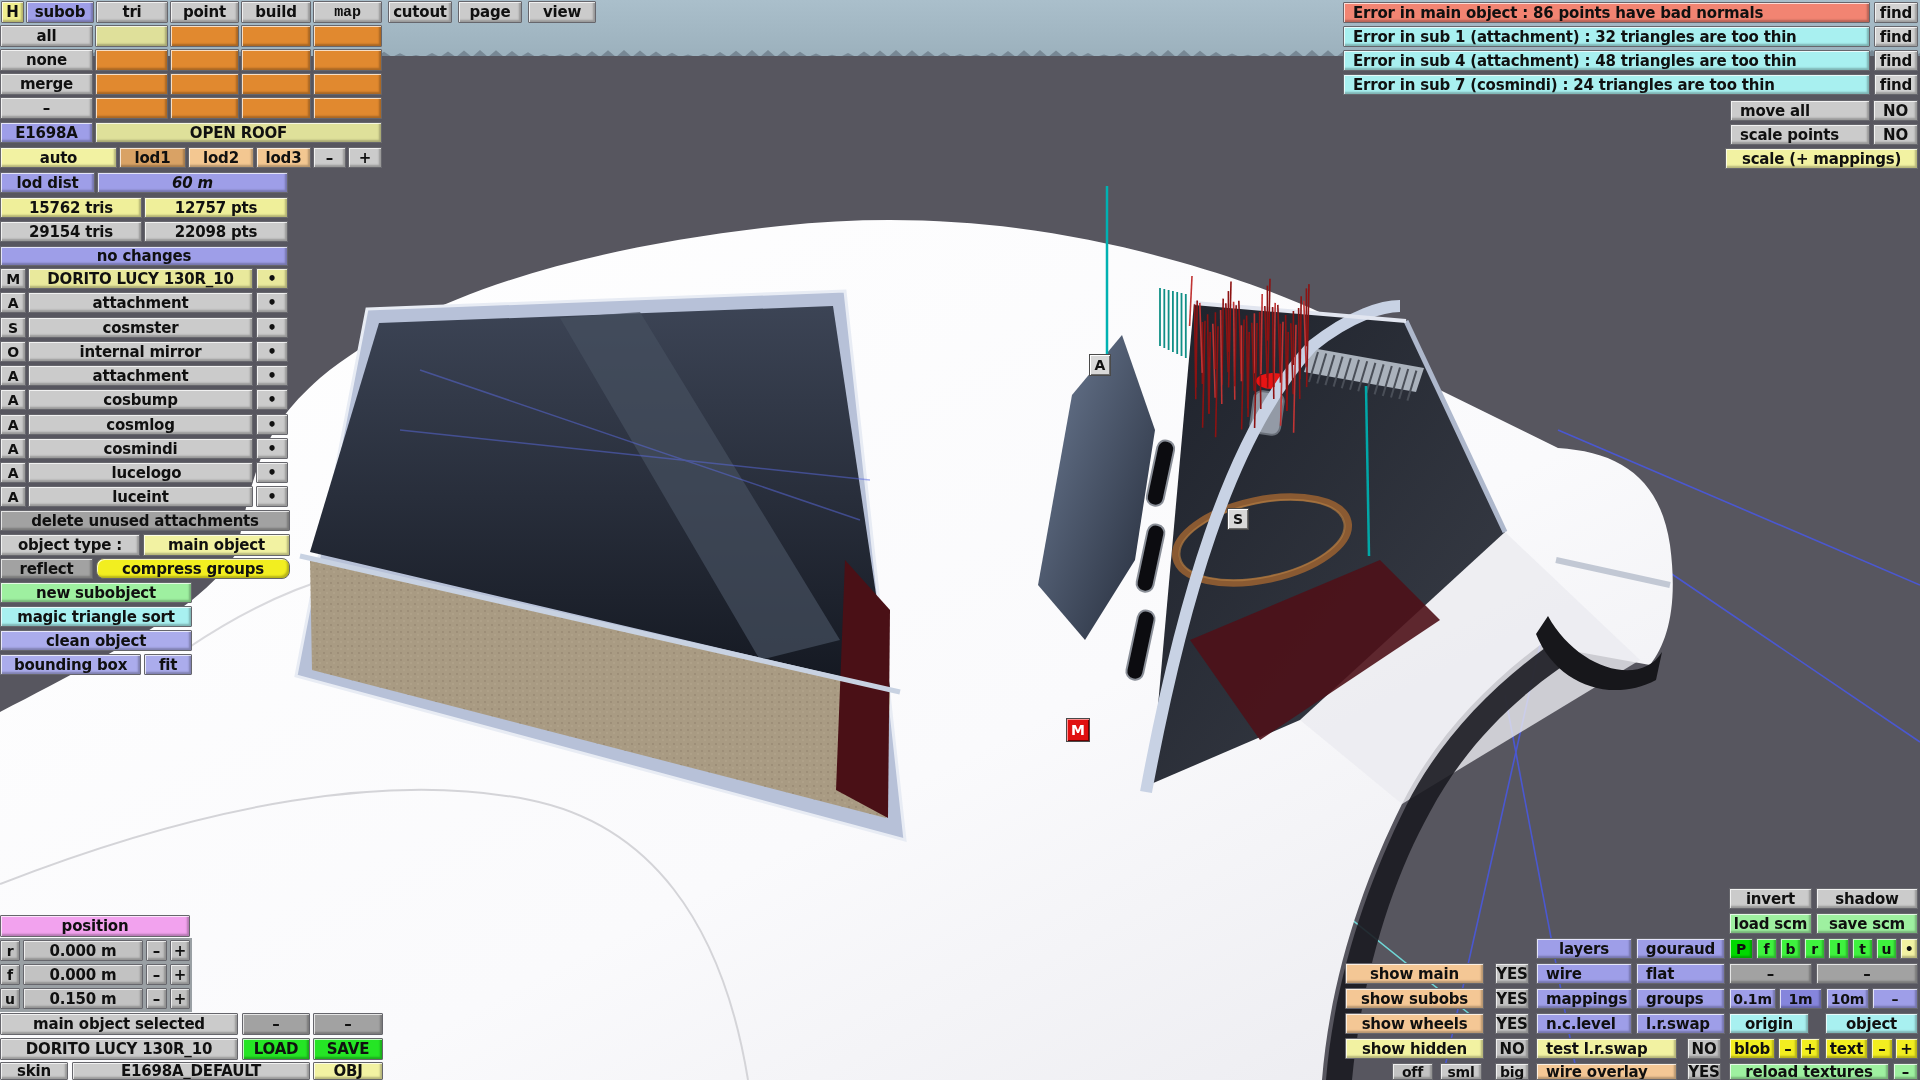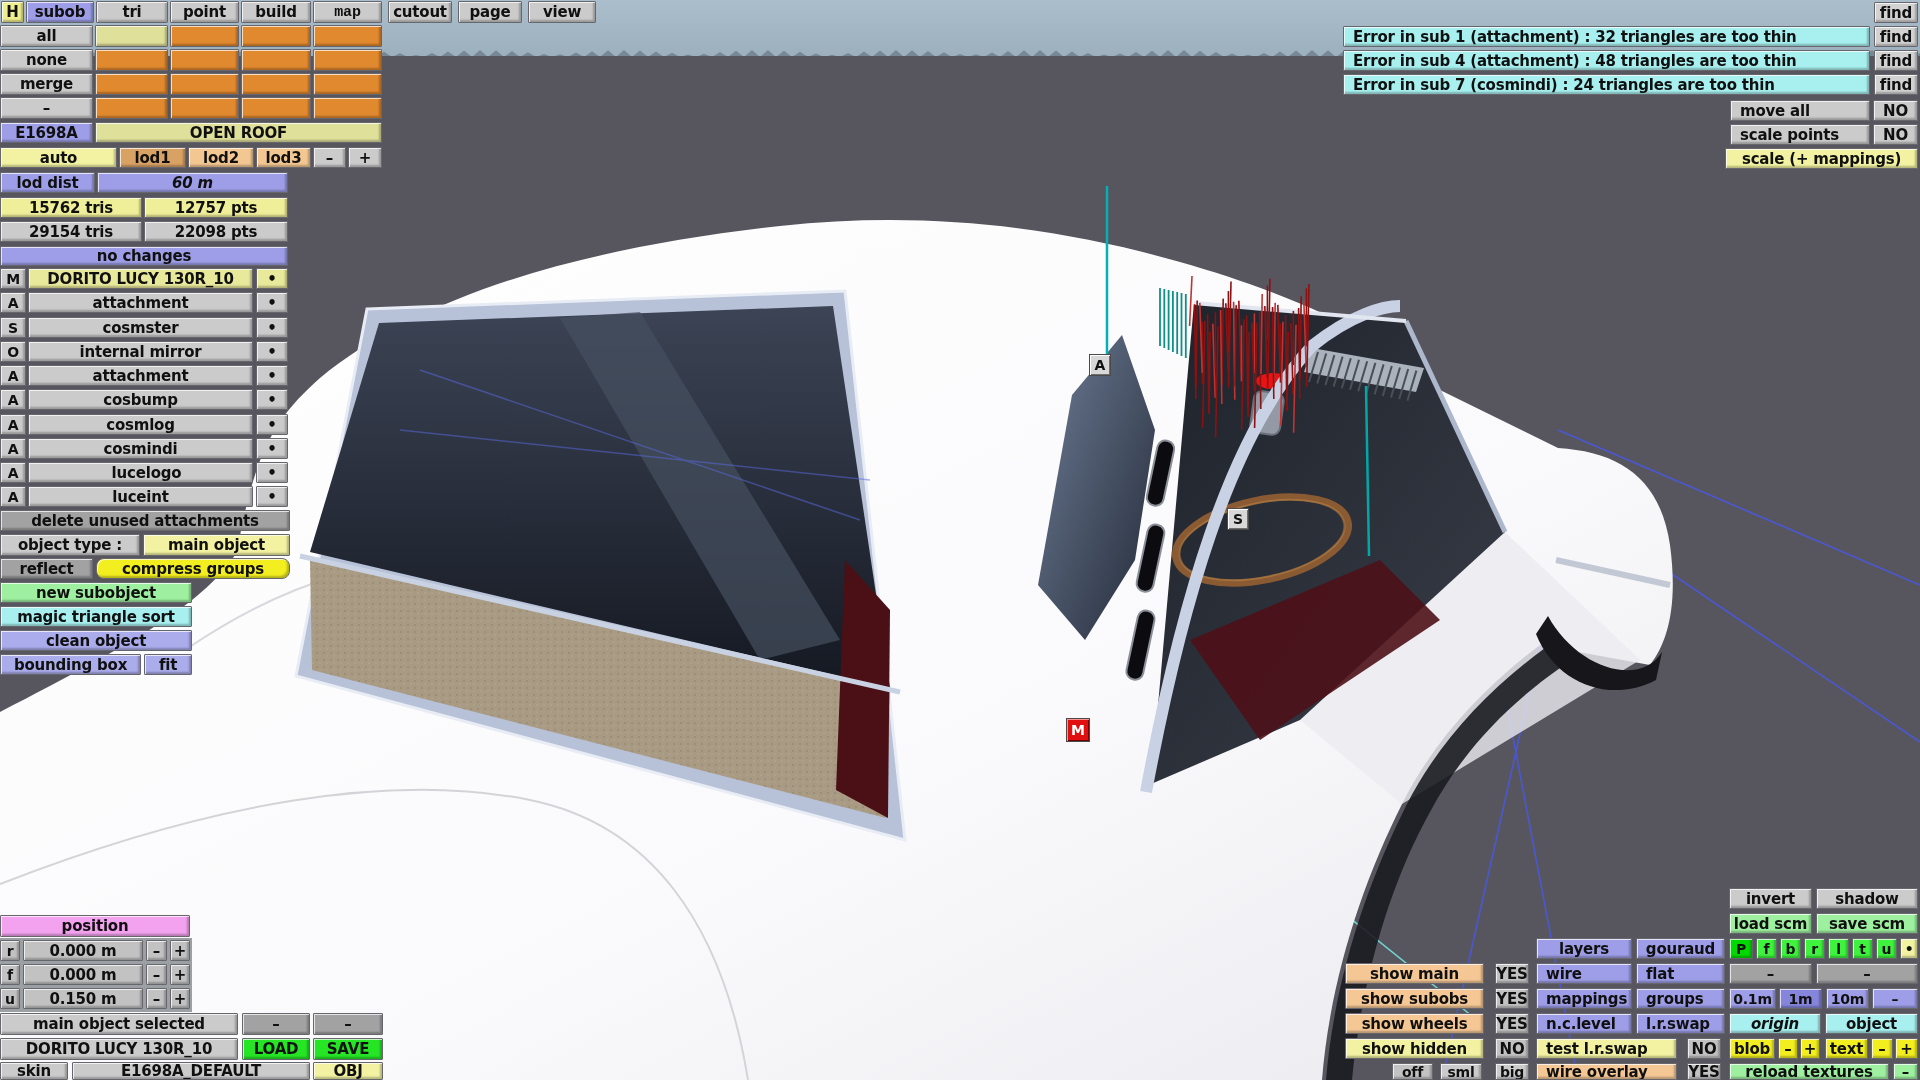--- a/index.html
+++ b/index.html
@@ -274,20 +274,21 @@
 <div class="c g" style="left:0;top:534px;width:140px;height:22px;">object type :</div>
 <div class="c py" style="left:143px;top:534px;width:147px;height:22px;">main object</div>
 <div class="c dg" style="left:0;top:558px;width:93px;height:21px;">reflect</div>
 <div class="c by" style="left:96px;top:558px;width:194px;height:21px;border-radius:8px;">compress groups</div>
 <div class="c lg" style="left:0;top:582px;width:192px;height:21px;">new subobject</div>
 <div class="c cy" style="left:0;top:606px;width:192px;height:21px;">magic triangle sort</div>
 <div class="c lpu" style="left:0;top:630px;width:192px;height:21px;">clean object</div>
 <div class="c lpu" style="left:0;top:654px;width:141px;height:21px;">bounding box</div>
 <div class="c lpu" style="left:144px;top:654px;width:48px;height:21px;">fit</div>
 
+<div class="c sa la" style="left:1343px;top:2px;width:527px;height:21px;">Error in main object : 86 points have bad normals</div>
 <div class="c fg" style="left:1874px;top:2px;width:44px;height:21px;">find</div>
 <div class="c cy la" style="left:1343px;top:26px;width:527px;height:21px;">Error in sub 1 (attachment) : 32 triangles are too thin</div>
 <div class="c fg" style="left:1874px;top:26px;width:44px;height:21px;">find</div>
 <div class="c cy la" style="left:1343px;top:50px;width:527px;height:21px;">Error in sub 4 (attachment) : 48 triangles are too thin</div>
 <div class="c fg" style="left:1874px;top:50px;width:44px;height:21px;">find</div>
 <div class="c cy la" style="left:1343px;top:74px;width:527px;height:21px;">Error in sub 7 (cosmindi) : 24 triangles are too thin</div>
 <div class="c fg" style="left:1874px;top:74px;width:44px;height:21px;">find</div>
 
 <div class="c g la" style="left:1730px;top:100px;width:140px;height:21px;">move all</div>
 <div class="c g" style="left:1873px;top:100px;width:45px;height:21px;">NO</div>
@@ -349,21 +350,21 @@
 <div class="c pu la" style="left:1636px;top:988px;width:89px;height:21px;">groups</div>
 <div class="c pu sm" style="left:1729px;top:988px;width:47px;height:21px;">0.1m</div>
 <div class="c dpu sm" style="left:1779px;top:988px;width:43px;height:21px;">1m</div>
 <div class="c pu sm" style="left:1826px;top:988px;width:43px;height:21px;">10m</div>
 <div class="c pu sm" style="left:1872px;top:988px;width:46px;height:21px;">–</div>
 
 <div class="c tn" style="left:1345px;top:1013px;width:139px;height:21px;">show wheels</div>
 <div class="c g2" style="left:1495px;top:1013px;width:34px;height:21px;">YES</div>
 <div class="c pu la" style="left:1536px;top:1013px;width:96px;height:21px;">n.c.level</div>
 <div class="c pu la" style="left:1636px;top:1013px;width:89px;height:21px;">l.r.swap</div>
-<div class="c cy" style="left:1729px;top:1013px;width:92px;height:21px;font-style:italic;">origin</div>
+<div class="c cy" style="left:1729px;top:1013px;width:80px;height:21px;">origin</div>
 <div class="c cy" style="left:1825px;top:1013px;width:93px;height:21px;">object</div>
 
 <div class="c py" style="left:1345px;top:1038px;width:139px;height:21px;">show hidden</div>
 <div class="c g2" style="left:1495px;top:1038px;width:34px;height:21px;">NO</div>
 <div class="c py la" style="left:1536px;top:1038px;width:141px;height:21px;">test l.r.swap</div>
 <div class="c g2" style="left:1687px;top:1038px;width:34px;height:21px;">NO</div>
 <div class="c by" style="left:1729px;top:1038px;width:46px;height:21px;">blob</div>
 <div class="c by" style="left:1778px;top:1038px;width:20px;height:21px;">–</div>
 <div class="c by" style="left:1800px;top:1038px;width:20px;height:21px;">+</div>
 <div class="c by" style="left:1825px;top:1038px;width:43px;height:21px;">text</div>

